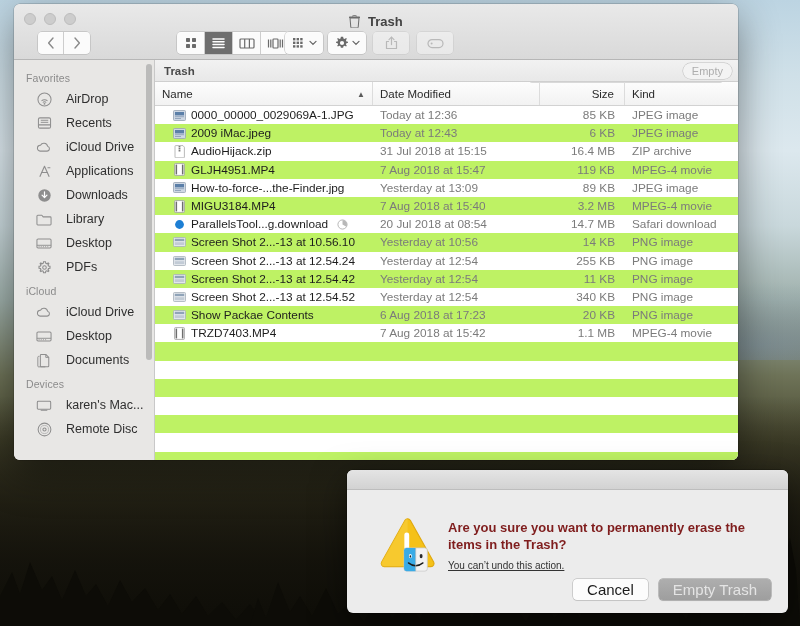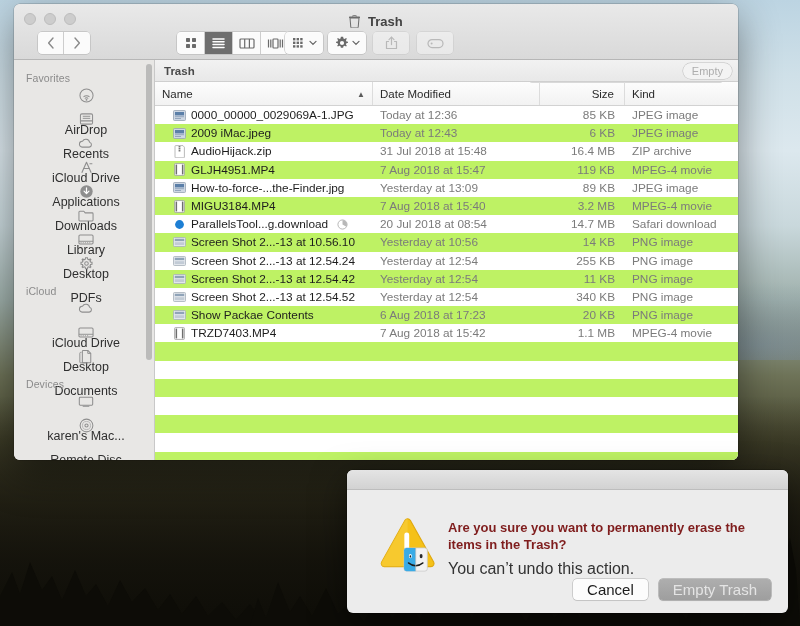--- a/index.html
+++ b/index.html
@@ -122,24 +122,24 @@
     background: #e8e7e5;
     border-right: .5px solid #c8c8c8;
     padding-top: 6px;
     overflow: hidden;
   }
   .sb-header {
     font-size: 10.5px; font-weight: normal; color: #8b8b8b;
     padding: 6px 0 3px 12px; letter-spacing: .1px;
   }
   .sb-item {
-    display: flex; align-items: center; gap: 20px;
-    height: 24px; padding-left: 4px;
+    display: flex; align-items: center; gap: 14px;
+    height: 24px; padding-left: 22px;
     font-size: 12.5px; color: #2f2f2f;
-    cursor: default; white-space: nowrap; flex-direction: column;
+    cursor: default; white-space: nowrap;
   }
   .sb-icon { width: 16px; height: 16px; flex: none; display: flex; align-items: center; justify-content: center; }
   #sb-scrollbar {
     position: absolute; right: 2px; top: 4px; width: 6px; height: 296px;
     background: #b3b3b3; border-radius: 3px; opacity: .85;
   }
 
   
   #list-pane {
     flex: 1; min-width: 0; display: flex; flex-direction: column;
@@ -215,21 +215,21 @@
     border-bottom: .5px solid #bdbdbd;
   }
   #dlg-content { position: relative; height: 123px; }
   #dlg-icon { position: absolute; left: 28px; top: 23px; width: 62px; height: 62px; }
   #dlg-heading {
     position: absolute; left: 101px; top: 29px; width: 320px;
     font-size: 13px; font-weight: bold; color: #7f1d1d; line-height: 17px;
   }
   #dlg-sub {
     position: absolute; left: 101px; top: 70px;
-    font-size: 16px; color: #333; 
+    font-size: 10px; color: #333; text-decoration: underline; 
   }
   #dlg-buttons {
     position: absolute; right: 17px; bottom: 13px;
     display: flex; gap: 11px;
   }
   .dlg-btn {
     height: 21px; min-width: 74px; padding: 0 14px;
     display: flex; align-items: center; justify-content: center;
     font-size: 15px; border-radius: 4px; cursor: default;
   }
@@ -624,21 +624,21 @@
                 <span class="f-icon">
                   <svg width="11" height="13" viewBox="0 0 11 13">
                     <path d="M2,.6 h7 l1.4,1.6 v9.9 a.7.7 0 0 1 -.7.7 h-8 a.7.7 0 0 1 -.7-.7 V1.3 a.7.7 0 0 1 .7-.7 Z" fill="#fff" stroke="#a8a8a8" stroke-width=".8"></path>
                     <rect x="4.6" y="1" width="1.8" height="1.5" fill="#7a7a7a"></rect>
                     <rect x="4.6" y="3" width="1.8" height="1.5" fill="#7a7a7a"></rect>
                     <rect x="4.6" y="5" width="1.8" height="1.5" fill="#7a7a7a"></rect>
                   </svg>
                 </span>
                 <span>AudioHijack.zip</span>
               </div>
-              <div class="r-date">31 Jul 2018 at 15:48</div>
+              <div class="r-date">31 Jul 2018 at 15:15</div>
               <div class="r-size">16.4 MB</div>
               <div class="r-kind">ZIP archive</div>
             </div>
             <div class="row alt">
               <div class="r-name">
                 <span class="f-icon">
                   <svg width="11" height="13" viewBox="0 0 11 13">
                     <rect x=".6" y=".6" width="9.8" height="11.8" rx=".8" fill="#fff" stroke="#9a9a9a" stroke-width=".8"></rect>
                     <rect x="1.6" y="1.6" width="1.5" height="9.8" fill="#6e6e6e"></rect>
                     <rect x="7.9" y="1.6" width="1.5" height="9.8" fill="#6e6e6e"></rect>

